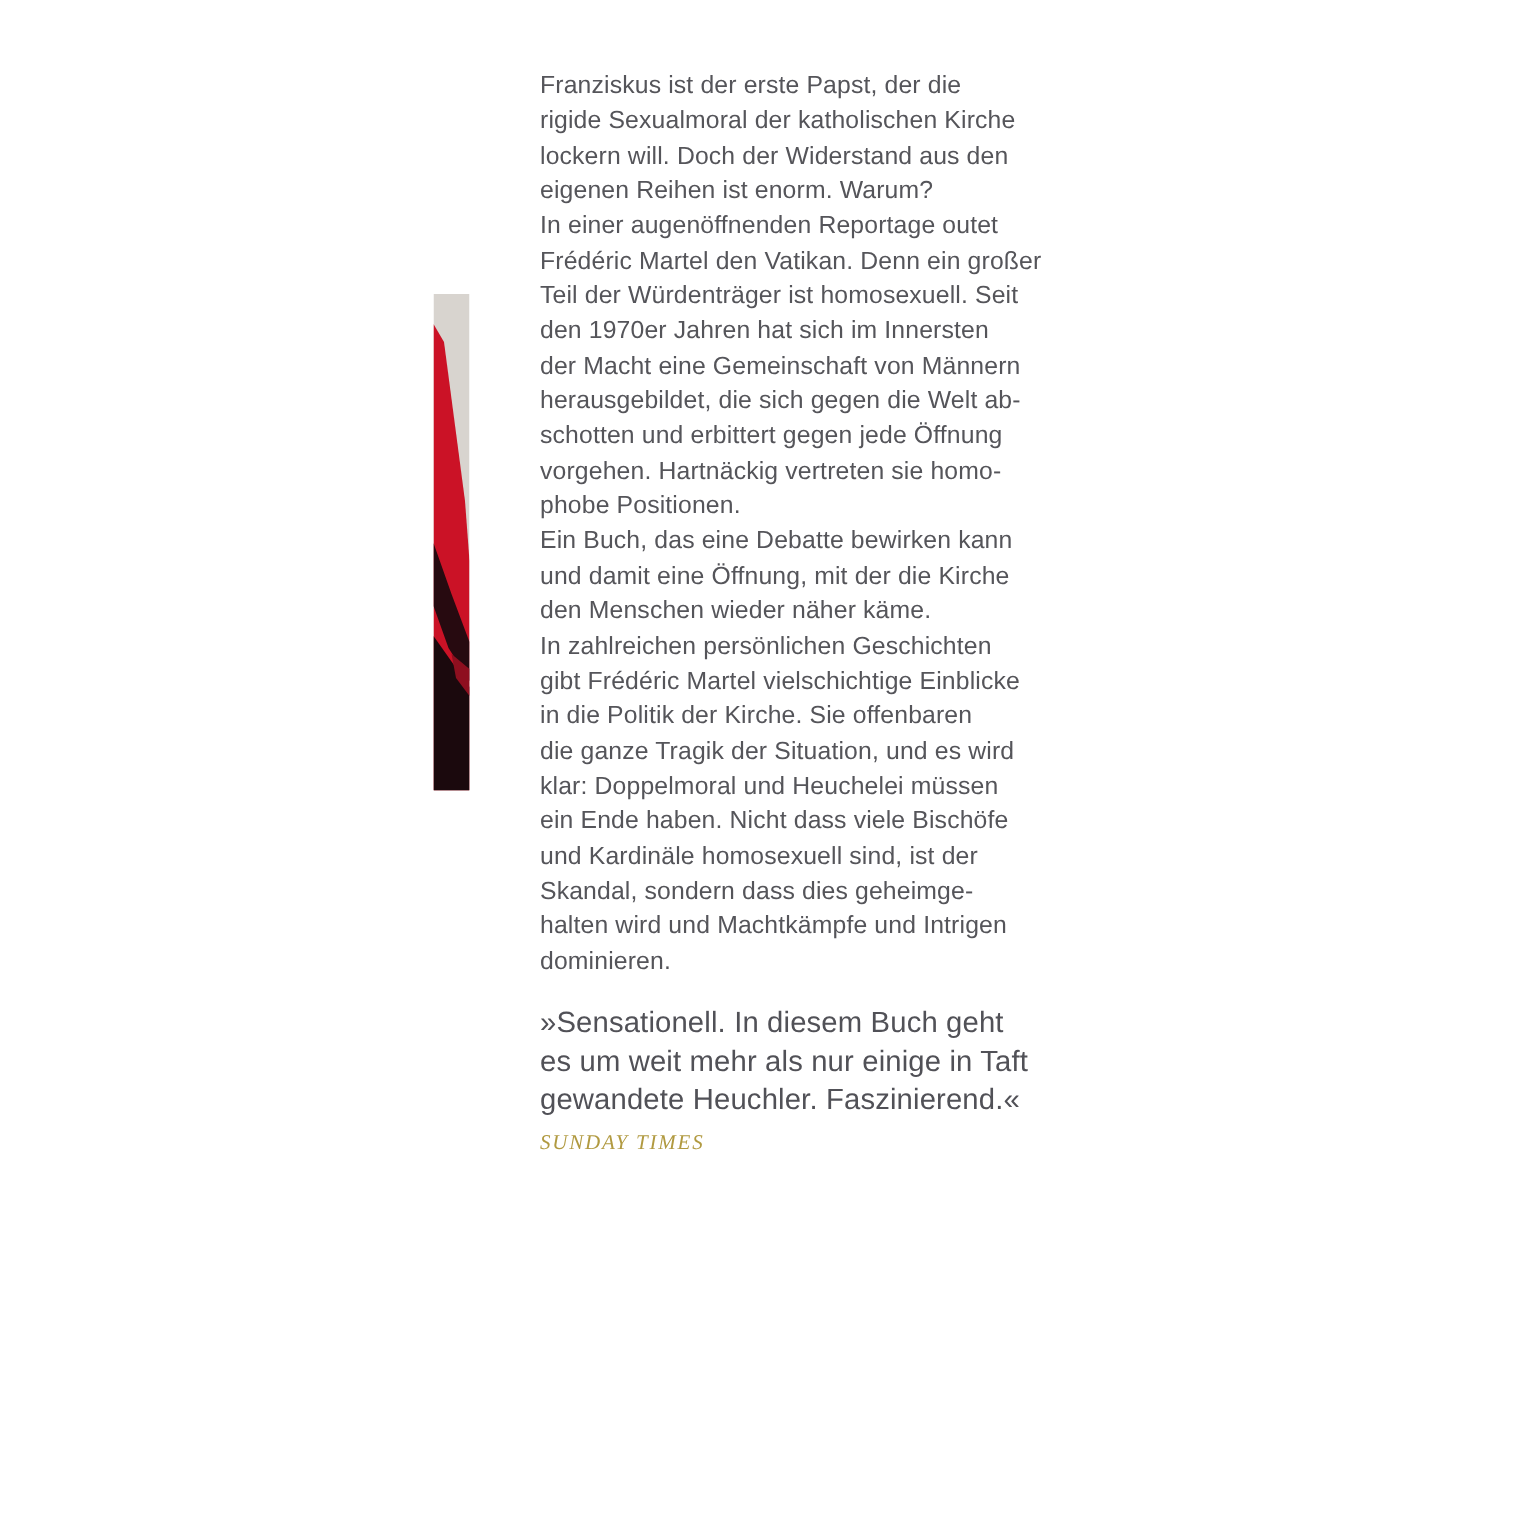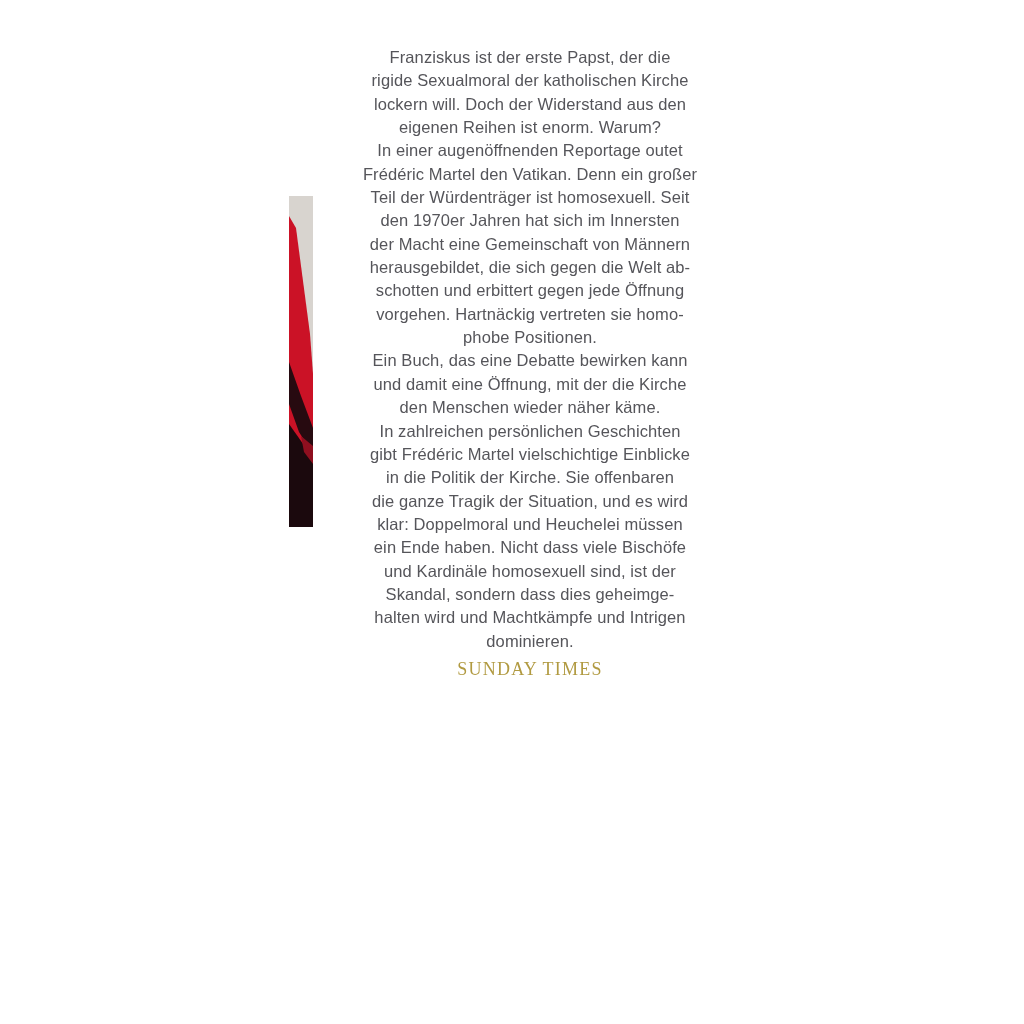--- a/index.html
+++ b/index.html
@@ -7,21 +7,20 @@
     padding: 0;
     background: #ffffff;
   }
   .canvas {
     position: relative;
     width: 940px;
     height: 1024px;
     background: #ffffff;
     overflow: hidden;
     font-family: "Liberation Sans", sans-serif;
-    text-align: center;
   }
   .cover-strip {
     position: absolute;
     left: 289px;
     top: 196px;
     width: 24px;
     height: 331px;
   }
   .cover-strip svg {
     display: block;
@@ -46,24 +45,25 @@
     margin: 17px 0 0 0;
     font-size: 19.5px;
     line-height: 25.7px;
     letter-spacing: 0.1px;
     color: #515157;
     white-space: pre;
   }
   .review-attribution {
     margin: 6px 0 0 0;
     font-family: "Liberation Serif", serif;
-    font-size: 18px;
+    font-size: 14px;
     line-height: 20px;
     letter-spacing: 1.2px;
     color: #b19a41;
+    font-style: italic;
   }
 </style>
 </head>
 <body>
 
 <div class="canvas">
 
   <div class="cover-strip">
     <svg viewBox="0 0 24 331" preserveAspectRatio="none">
       <rect x="0" y="0" width="24" height="331" fill="#d8d4cf"></rect>
@@ -95,16 +95,19 @@
 gibt Frédéric Martel vielschichtige Einblicke
 in die Politik der Kirche. Sie offenbaren
 die ganze Tragik der Situation, und es wird
 klar: Doppelmoral und Heuchelei müssen
 ein Ende haben. Nicht dass viele Bischöfe
 und Kardinäle homosexuell sind, ist der
 Skandal, sondern dass dies geheimge-
 halten wird und Machtkämpfe und Intrigen
 dominieren.</p>
 
+    <p class="review-quote">»Sensationell. In diesem Buch geht
+es um weit mehr als nur einige in Taft
+gewandete Heuchler. Faszinierend.«</p>
     <p class="review-attribution">SUNDAY TIMES</p>
   </div>
 
 </div>
 
 </body></html>

